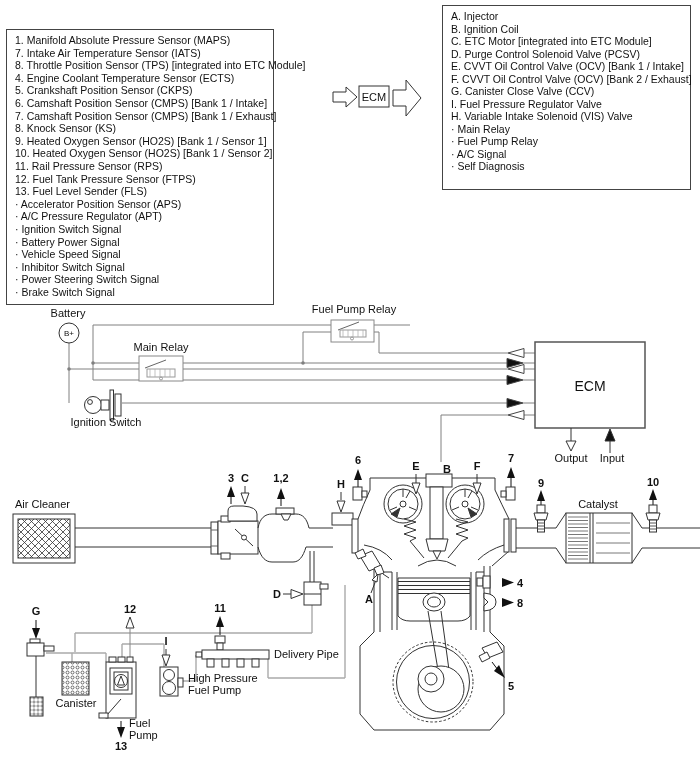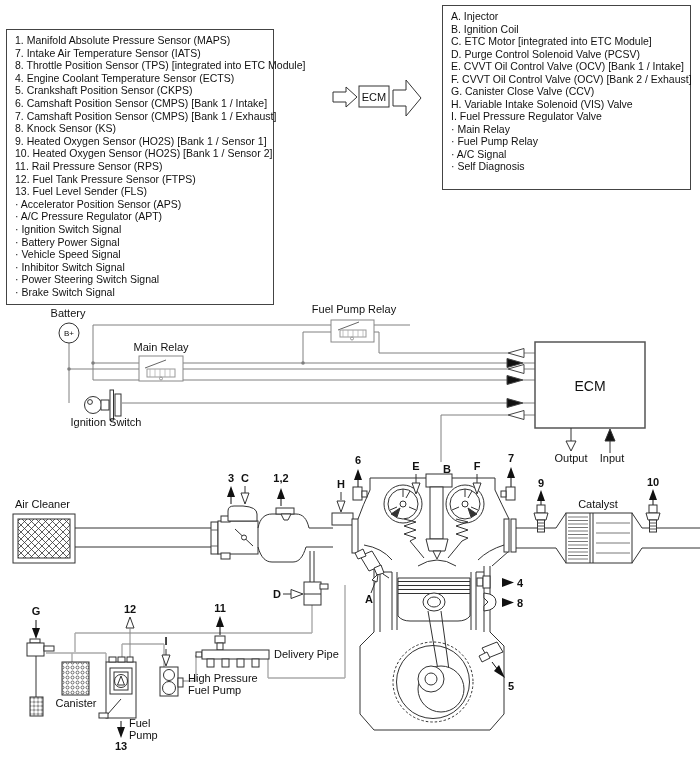--- a/index.html
+++ b/index.html
@@ -47,22 +47,22 @@
 
   
   <div id="output-box" class="listbox">
     <div class="li">A. Injector</div>
     <div class="li">B. Ignition Coil</div>
     <div class="li">C. ETC Motor [integrated into ETC Module]</div>
     <div class="li">D. Purge Control Solenoid Valve (PCSV)</div>
     <div class="li">E. CVVT Oil Control Valve (OCV) [Bank 1 / Intake]</div>
     <div class="li">F. CVVT Oil Control Valve (OCV) [Bank 2 / Exhaust]</div>
     <div class="li">G. Canister Close Valve (CCV)</div>
+    <div class="li">I. Fuel Pressure Regulator Valve</div>
     <div class="li">H. Variable Intake Solenoid (VIS) Valve</div>
-    <div class="li">I. Fuel Pressure Regulator Valve</div>
     <div class="li">· Main Relay</div>
     <div class="li">· Fuel Pump Relay</div>
     <div class="li">· A/C Signal</div>
     <div class="li">· Self Diagnosis</div>
   </div>
 
   <svg width="700" height="757" viewBox="0 0 700 757">
     <defs>
       <pattern id="xhatch" width="7" height="7" patternUnits="userSpaceOnUse">
         <path d="M0,0 L7,7 M7,0 L0,7" stroke="#333" stroke-width="0.8" fill="none"></path>

